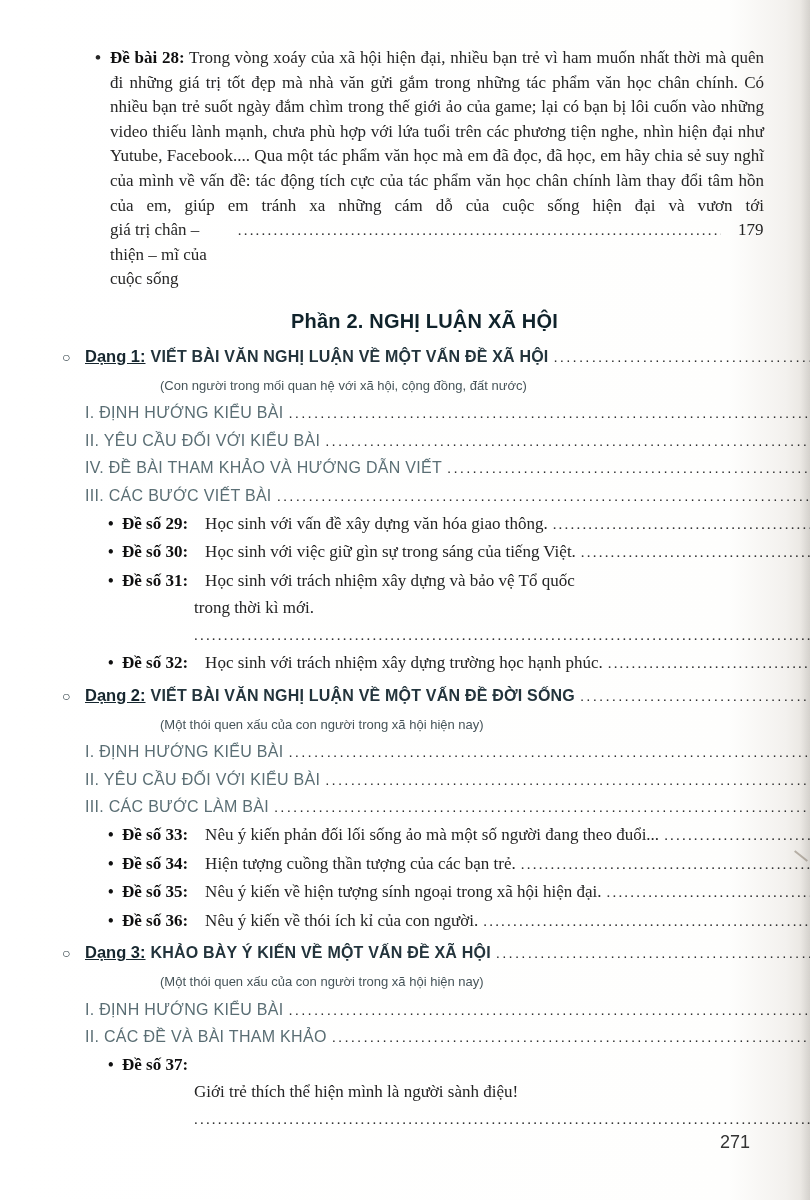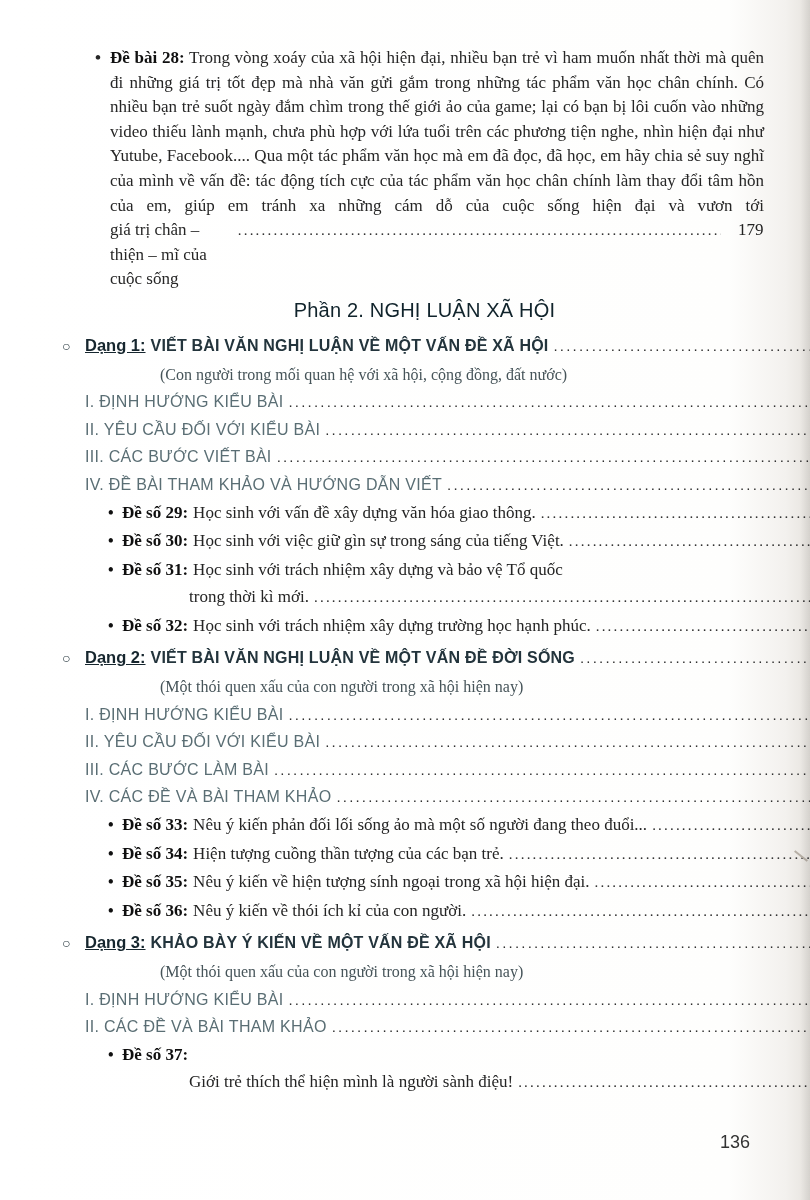--- a/index.html
+++ b/index.html
@@ -47,46 +47,46 @@
   }
   .dots::after {
     content: "..............................................................................................................................................................................";
   }
   .pg { flex: 0 0 auto; text-align: right; min-width: 26px; font-size: 17px; color: #222; }
 
   
   .section-heading {
     text-align: center;
     font-family: "Liberation Sans", sans-serif;
-    font-weight: normal;
+    font-weight: bold;
     font-size: 20px;
     letter-spacing: 0.2px;
     color: #10232b;
-    margin: 7px 0 10px 0;
+    margin: 18px 0 10px 0;
   }
 
   
   .toc-row { display: flex; align-items: baseline; line-height: 27.6px; }
   .toc-row > span { white-space: nowrap; flex: 0 0 auto; }
 
   .toc-row.dang { margin-left: -23px; margin-top: 4px; font-family: "Liberation Sans", sans-serif; }
   .dang-marker { width: 23px; font-size: 14px; color: #2b3b42; }
   .dang-label { font-weight: bold; color: #16262e; font-size: 16.5px; text-decoration: underline; }
   .dang-title { font-weight: bold; color: #23343c; font-size: 16px; letter-spacing: 0.2px; margin-left: 5px; }
 
-  .toc-row.subtitle { padding-left: 75px; font-family: Liberation Serif, serif; font-size: 16px; color: #465459; }
+  .toc-row.subtitle { padding-left: 75px; font-family: Liberation Sans, sans-serif; font-size: 13px; color: #465459; }
 
   .toc-row.roman { font-family: "Liberation Sans", sans-serif; }
   .roman-text { font-size: 16px; color: #5a6e74; letter-spacing: 0.3px; }
 
   .toc-row.de { padding-left: 23px; }
   .de-bullet { width: 14px; font-weight: bold; color: #101010; }
   .de-label { font-weight: bold; color: #0f0f0f; font-size: 17px; }
-  .de-text { font-size: 17px; color: #242424; margin-left: 5px; }
-  .toc-row.de-cont { padding-left: 104px; }
+  .de-text { font-size: 17px; color: #242424; margin-left: 17px; }
+  .toc-row.de-cont { padding-left: 104px; flex-direction: column; }
   .de-text2 { font-size: 17px; color: #242424; }
 
   .page-number {
     position: absolute; top: 1132px; right: 60px;
     font-family: "Liberation Sans", sans-serif;
     font-size: 18px; color: #333;
   }
 </style>
 </head>
 <body>
@@ -117,25 +117,25 @@
         </div>
         <div class="toc-row roman">
           <span class="roman-text">I. ĐỊNH HƯỚNG KIỂU BÀI</span>
           <span class="dots"></span>
         </div>
         <div class="toc-row roman">
           <span class="roman-text">II. YÊU CẦU ĐỐI VỚI KIỂU BÀI</span>
           <span class="dots"></span>
         </div>
         <div class="toc-row roman">
+          <span class="roman-text">IV. ĐỀ BÀI THAM KHẢO VÀ HƯỚNG DẪN VIẾT</span>
+          <span class="dots"></span>
+        </div>
+        <div class="toc-row roman">
           <span class="roman-text">III. CÁC BƯỚC VIẾT BÀI</span>
-          <span class="dots"></span>
-        </div>
-        <div class="toc-row roman">
-          <span class="roman-text">IV. ĐỀ BÀI THAM KHẢO VÀ HƯỚNG DẪN VIẾT</span>
           <span class="dots"></span>
         </div>
         <div class="toc-row de">
           <span class="de-bullet">•</span>
           <span class="de-label">Đề số 29:</span>
           <span class="de-text">Học sinh với vấn đề xây dựng văn hóa giao thông.</span>
           <span class="dots"></span>
         </div>
         <div class="toc-row de">
           <span class="de-bullet">•</span>
@@ -172,24 +172,20 @@
           <span class="dots"></span>
         </div>
         <div class="toc-row roman">
           <span class="roman-text">II. YÊU CẦU ĐỐI VỚI KIỂU BÀI</span>
           <span class="dots"></span>
         </div>
         <div class="toc-row roman">
           <span class="roman-text">III. CÁC BƯỚC LÀM BÀI</span>
           <span class="dots"></span>
         </div>
-        <div class="toc-row roman">
-          <span class="roman-text">IV. CÁC ĐỀ VÀ BÀI THAM KHẢO</span>
-          <span class="dots"></span>
-        </div>
         <div class="toc-row de">
           <span class="de-bullet">•</span>
           <span class="de-label">Đề số 33:</span>
           <span class="de-text">Nêu ý kiến phản đối lối sống ảo mà một số người đang theo đuổi...</span>
           <span class="dots"></span>
         </div>
         <div class="toc-row de">
           <span class="de-bullet">•</span>
           <span class="de-label">Đề số 34:</span>
           <span class="de-text">Hiện tượng cuồng thần tượng của các bạn trẻ.</span>
@@ -230,14 +226,14 @@
         </div>
         <div class="toc-row de-cont">
           <span class="de-text2">Giới trẻ thích thể hiện mình là người sành điệu!</span>
           <span class="dots"></span>
         </div>
       </div>
 
   </div>
 
   <div class="edge-mark"></div>
-  <div class="page-number">136</div>
+  <div class="page-number">271</div>
 </div>
 
 </body></html>

